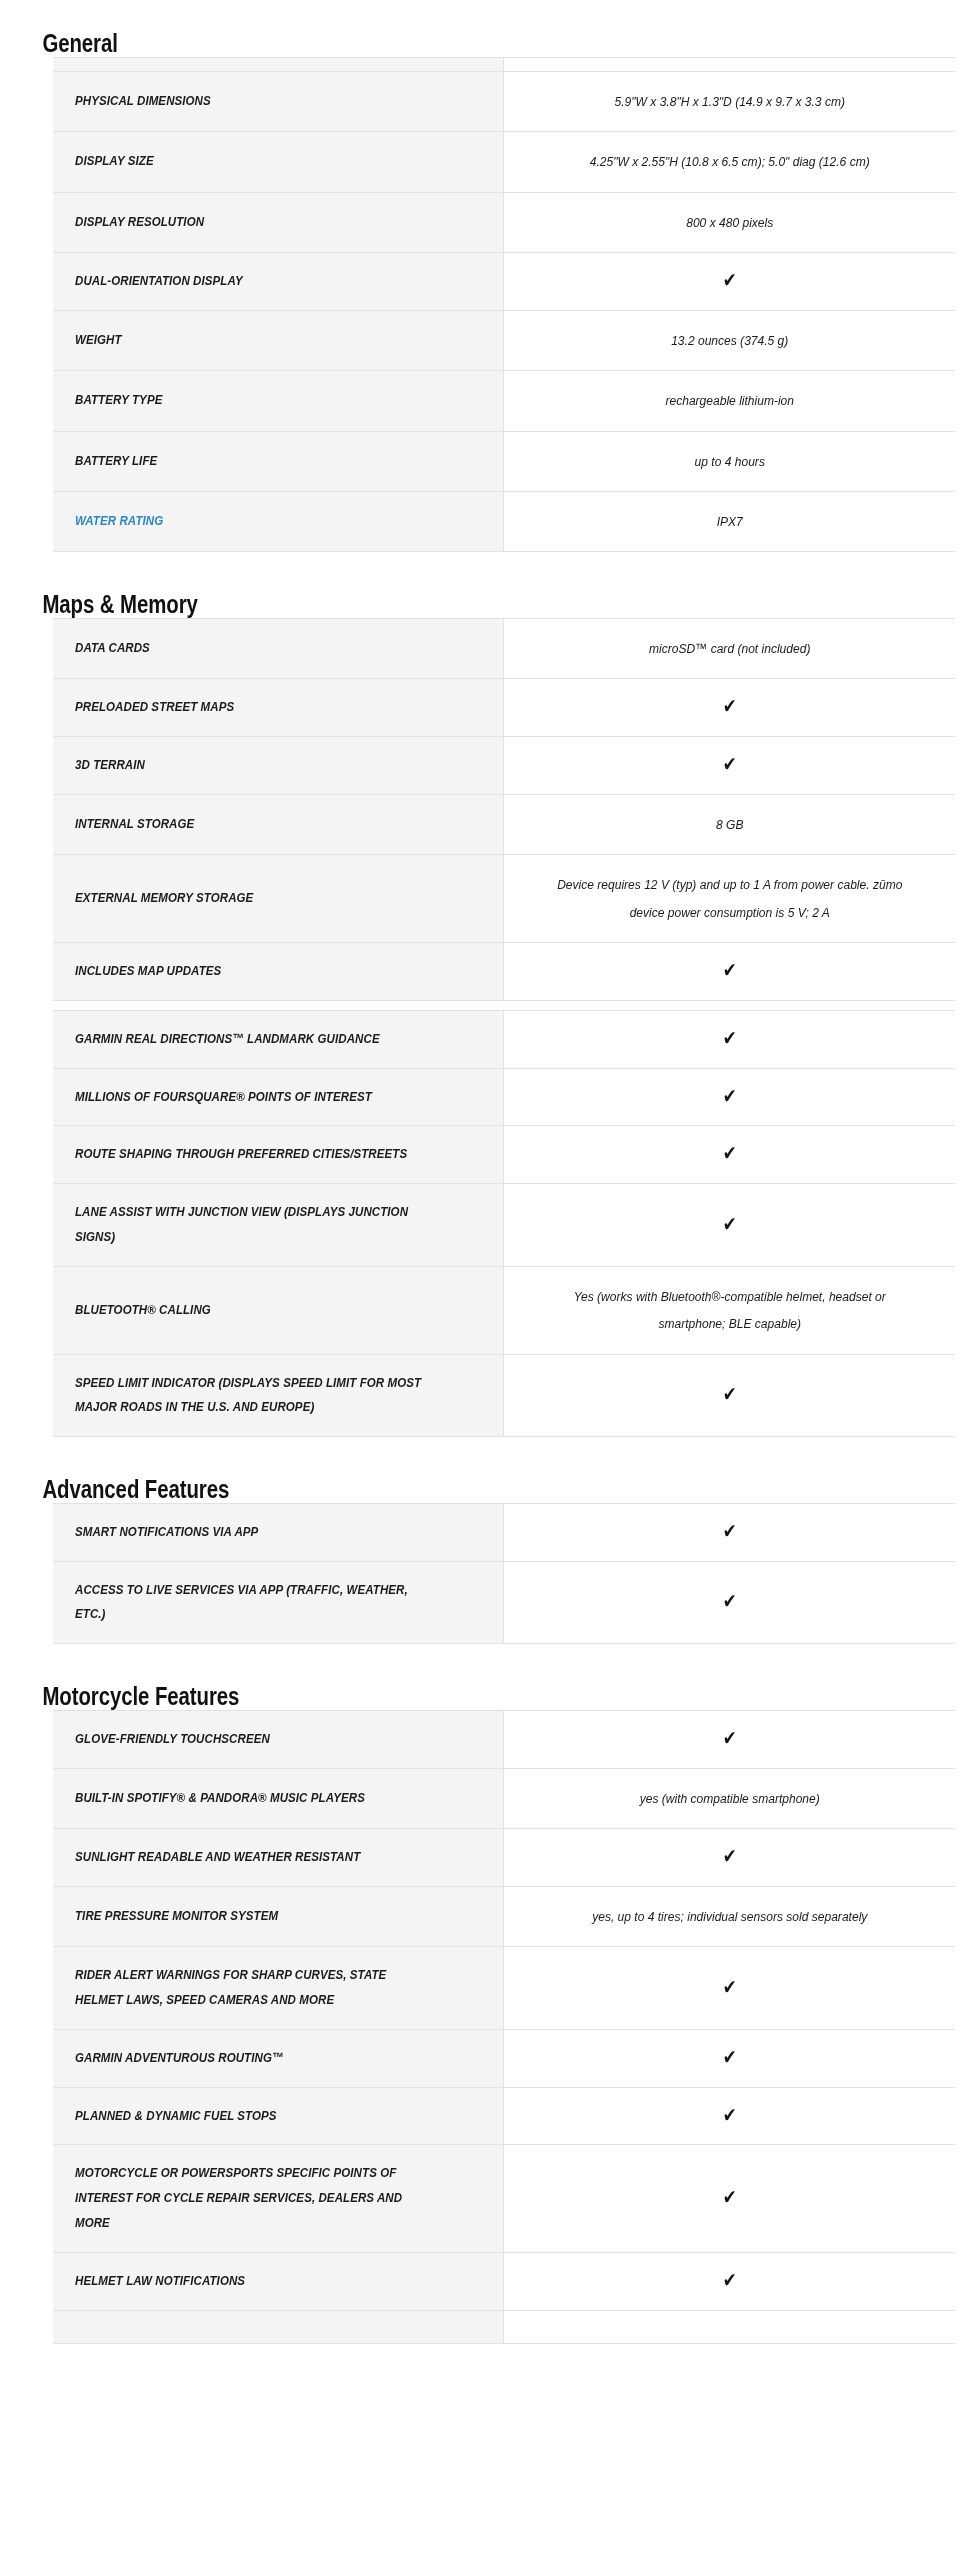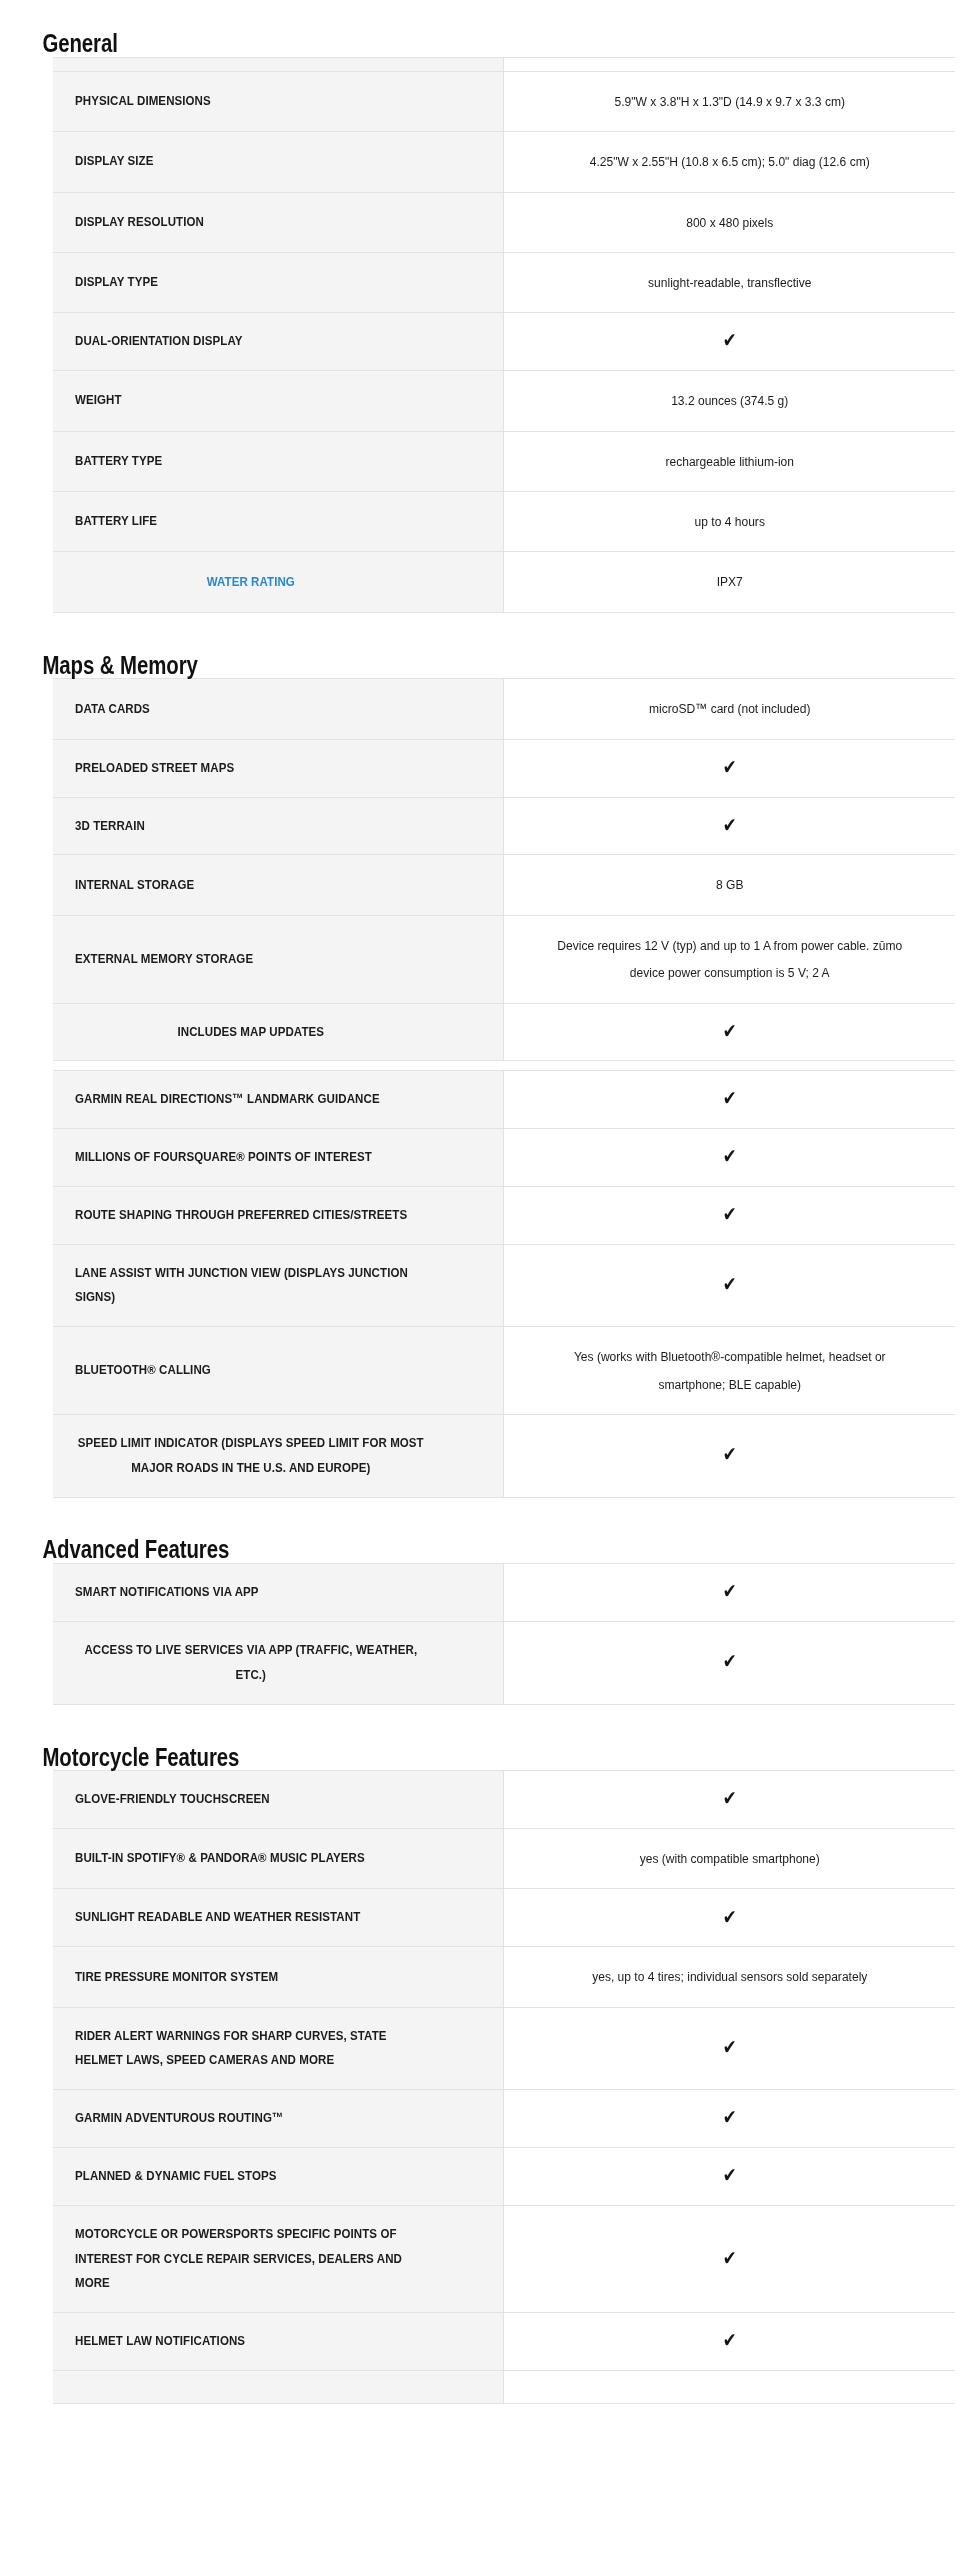--- a/index.html
+++ b/index.html
@@ -39,20 +39,21 @@
     align-items: flex-end;
     padding-top: 20px;
   }
   .spec-table {
     width: 902px;
     margin: 0 0 0 53px;
     border-collapse: collapse;
     table-layout: fixed;
     border-top: 1.2px solid #e2e2e2;
     border-bottom: 1.2px solid #e2e2e2;
+    font-style: italic;
   }
   .spec-table col.c-label { width: 450px; }
   .spec-table col.c-value { width: 452px; }
 
   .spec-table tr.head-row td {
     height: 13.7px;
     padding: 0;
     border-bottom: 0.6px solid #e2e2e2;
   }
   .spec-table tr.head-row td.lbl { background: #f4f4f4; }
@@ -65,21 +66,21 @@
   .spec-table td.lbl {
     background: #f4f4f4;
     border-right: 0.6px solid #e2e2e2;
     padding: 16px 18.7px 16px 22px;
   }
   .spec-table td.val {
     background: #ffffff;
     padding: 16px 25px 16px 25px;
     text-align: center;
   }
-  .spec-table tr:last-child td { border-bottom: none; text-align: center; }
+  .spec-table tr:last-child td { border-bottom: none; }
 
   .lbl-text {
     display: inline;
     font-size: 13.4px;
     line-height: 1.85;
     font-weight: 700;
     color: #1b1b1b;
     letter-spacing: 0.1px;
     font-stretch: condensed;
   }
@@ -148,28 +149,20 @@
           <tr>
             <td class="lbl">
               <span class="lbl-inner"><span class="lbl-text">DISPLAY RESOLUTION</span></span>
             </td>
             <td class="val">
               <span class="val-inner"><span class="val-text">800 x 480 pixels</span></span>
             </td>
           </tr>
           <tr>
             <td class="lbl">
-              <span class="lbl-inner"><span class="lbl-text">DISPLAY TYPE</span></span>
-            </td>
-            <td class="val">
-              <span class="val-inner"><span class="val-text">sunlight-readable, transflective</span></span>
-            </td>
-          </tr>
-          <tr>
-            <td class="lbl">
               <span class="lbl-inner"><span class="lbl-text">DUAL-ORIENTATION DISPLAY</span></span>
             </td>
             <td class="val">
               <span class="val-inner"><span class="check">✔</span></span>
             </td>
           </tr>
           <tr>
             <td class="lbl">
               <span class="lbl-inner"><span class="lbl-text">WEIGHT</span></span>
             </td>

